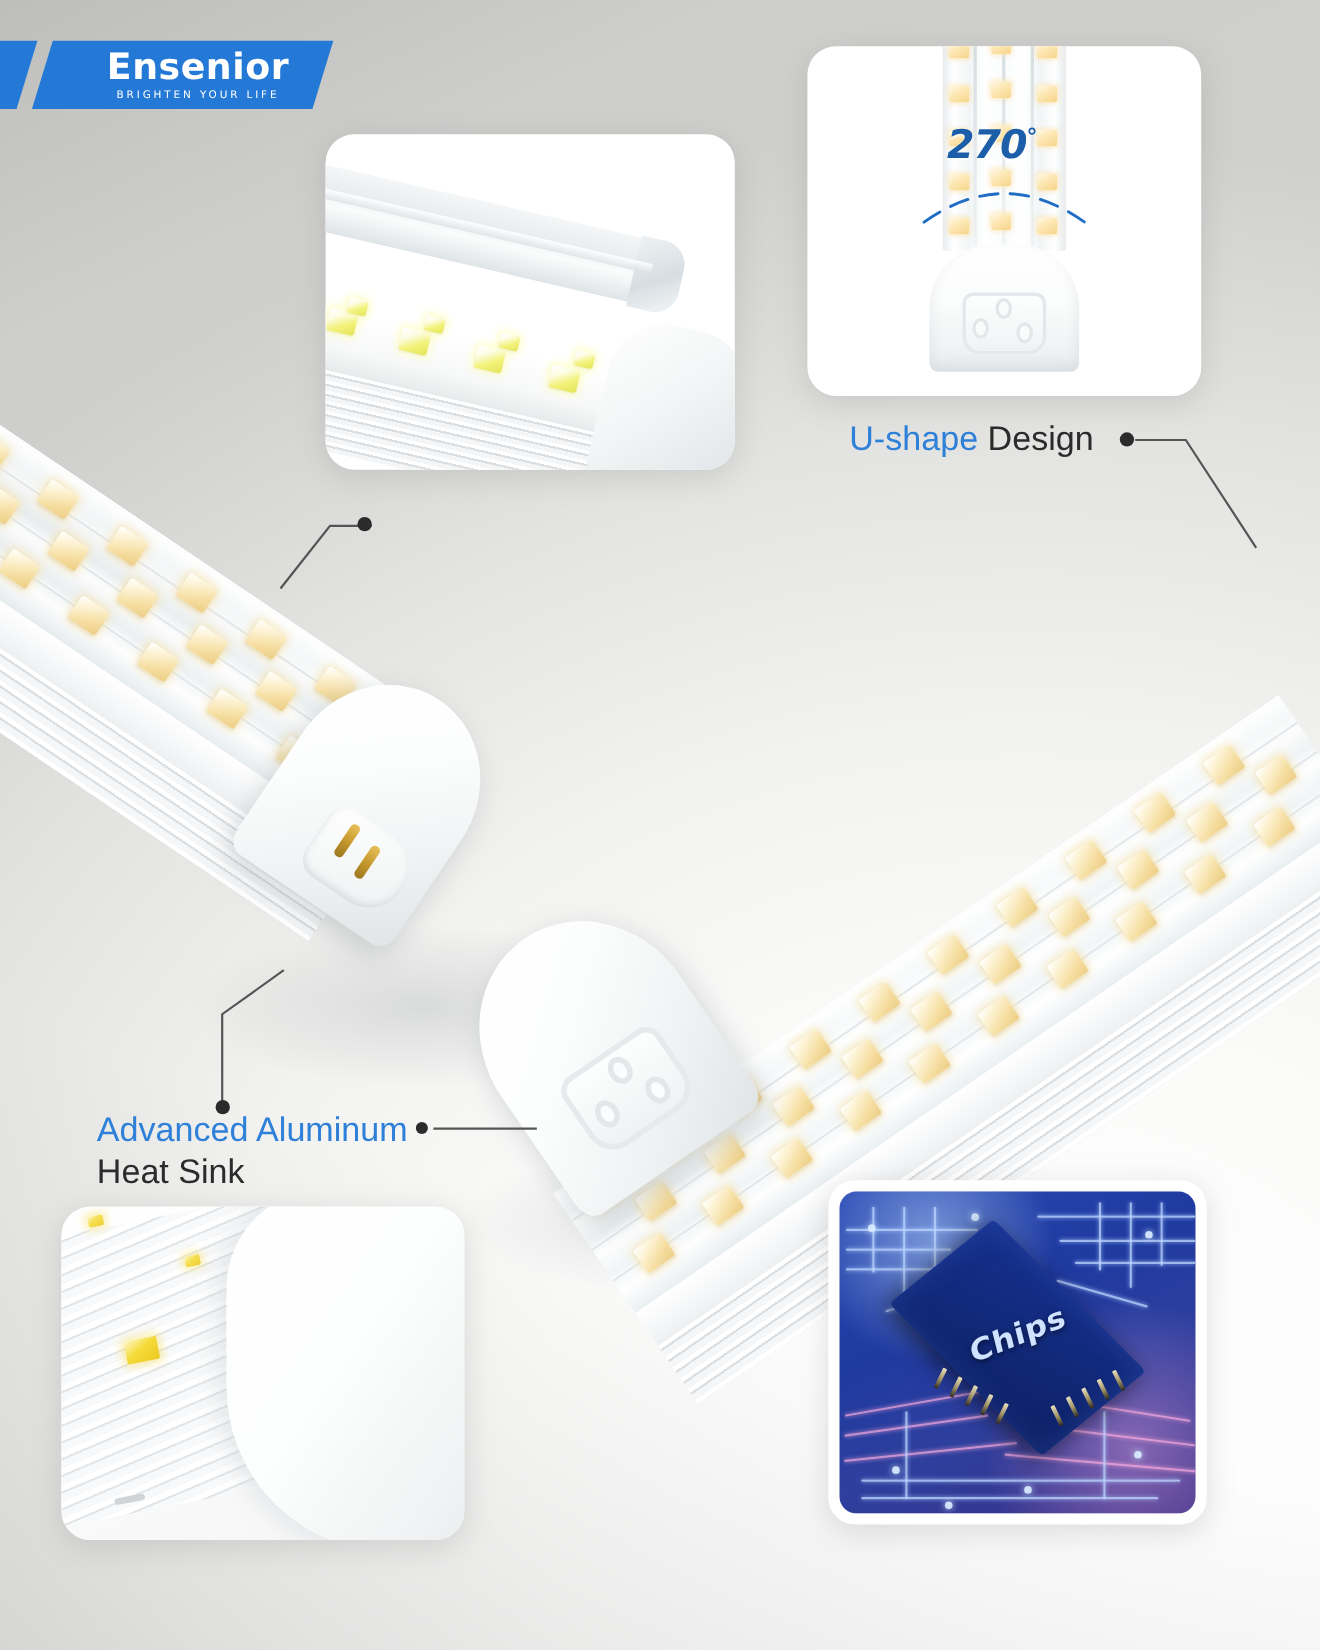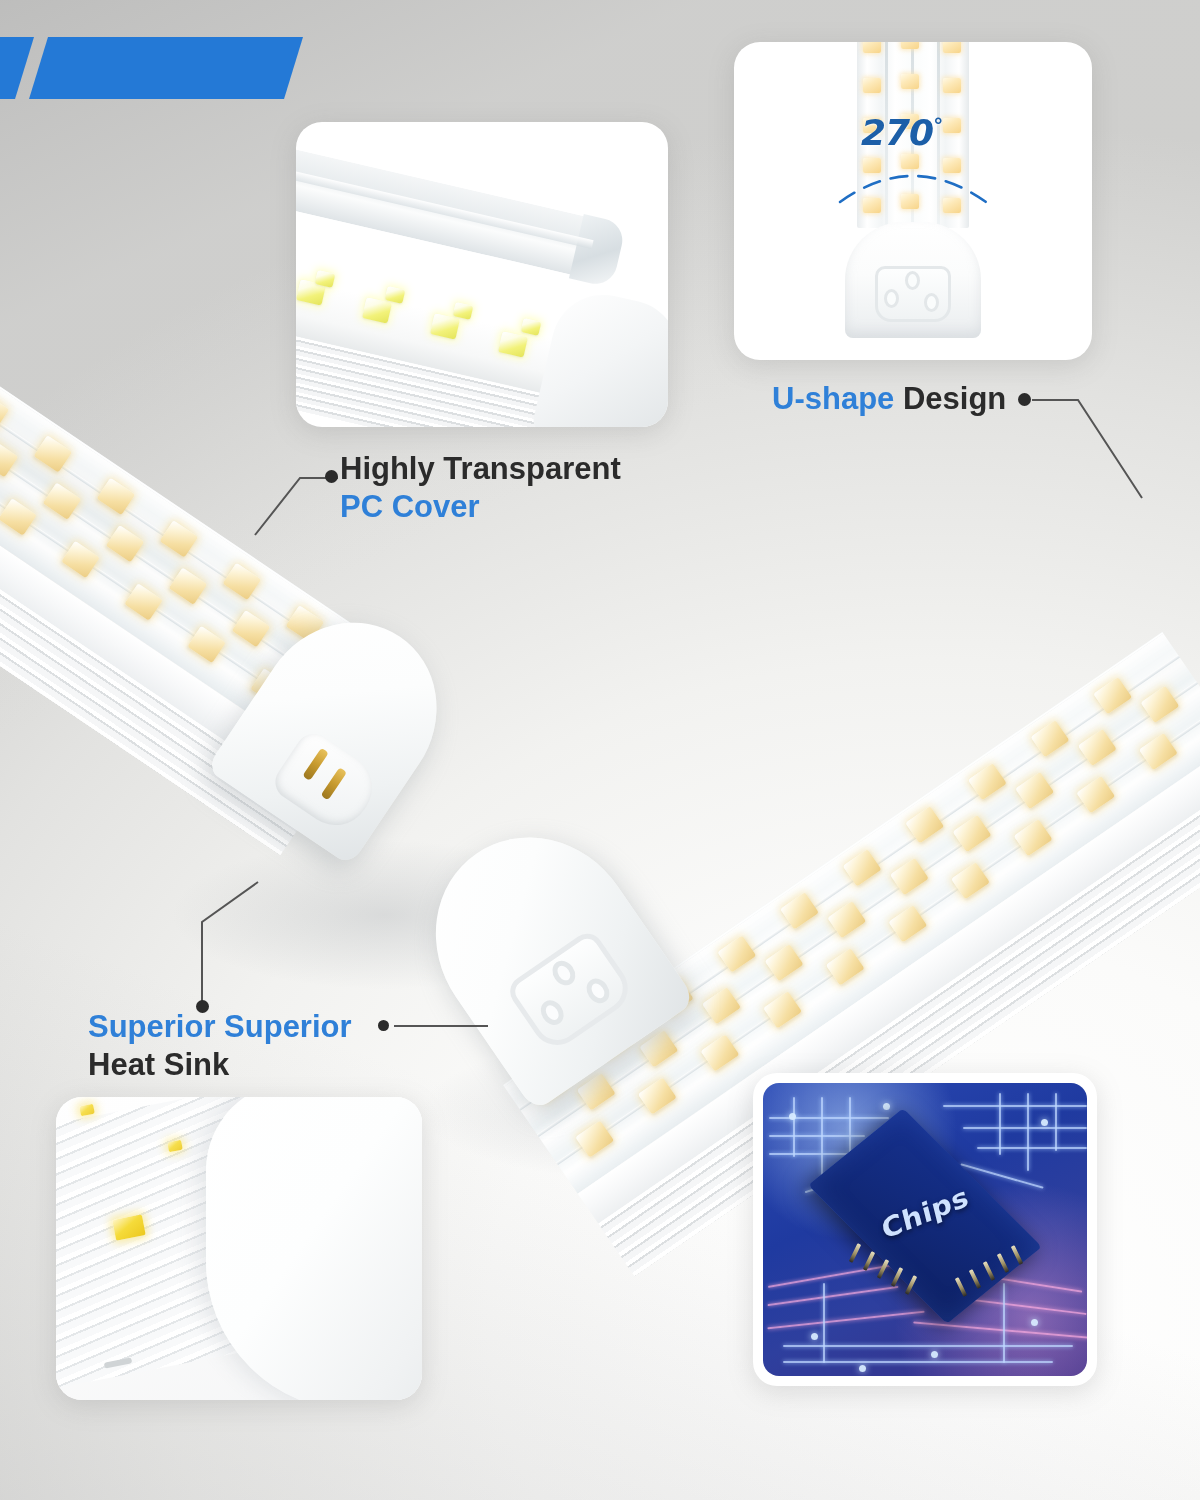--- a/index.html
+++ b/index.html
@@ -444,21 +444,21 @@
     width: 21px; height: 26px;
     border: 5px solid #e3e7e9;
     border-radius: 50%;
     background: #fbfcfd;
   }
 
   
   .callout {
     position: absolute;
     font-family: "Liberation Sans", sans-serif;
-    font-weight: bold;
+    font-weight: normal;
     line-height: 1.22;
     white-space: nowrap;
   }
   .callout .dark { color: #2b2b2b; }
   .callout .blue { color: #2f80d8; }
 
   #label-pc      { left: 340px;  top: 450px;  font-size: 31px; }
   #label-ushape  { left: 772px;  top: 380px;  font-size: 31px; }
   #label-heat    { left: 88px;   top: 1008px; font-size: 31px; }
   #label-chips   { left: 790px;  top: 1400px; font-size: 31px; }
@@ -480,20 +480,24 @@
   }
 </style>
 </head>
 <body>
 
 <div id="stage">
 
   <div class="logo-wrap">
     <div class="logo-slice"></div>
     <div class="logo-banner"></div>
+    <div class="logo-text">
+      <div class="logo-name">Ensenior</div>
+      <div class="logo-tag">BRIGHTEN YOUR LIFE</div>
+    </div>
   </div>
 
   <div class="shadow-soft" style="left:170px; top:840px; width:430px; height:150px;"></div>
   <div class="shadow-soft" style="left:420px; top:1040px; width:430px; height:140px;"></div>
 
   <div id="tube-left">
     <div class="tube-cover"></div>
     <div class="cover-edge" style="top:30px;"></div>
     <div class="cover-edge" style="top:62px;"></div>
     <div class="cover-edge" style="top:96px;"></div>
@@ -707,40 +711,36 @@
         <div class="pin" style="left:238px; top:170px; transform:rotate(-26deg);"></div>
         <div class="pin" style="left:252px; top:162px; transform:rotate(-26deg);"></div>
       </div>
     </div>
   </div>
 
   <svg class="leader" style="left:250px; top:450px;" width="110" height="90">
     <polyline points="5,85 50,28 88,28" stroke="#555555" stroke-width="2" fill="none"></polyline>
   </svg>
   <div class="dot" style="left:325px; top:470px;"></div>
-  <div class="callout" id="label-pc">
-    <div><span class="dark">Highly Transparent</span></div>
-    <div><span class="blue">PC Cover</span></div>
-  </div>
 
   <div class="callout" id="label-ushape">
     <span class="blue">U-shape</span>
     <span class="dark">Design</span>
   </div>
   <div class="dot" style="left:1018px; top:393px;"></div>
   <svg class="leader" style="left:1030px; top:390px;" width="130" height="130">
     <polyline points="2,10 48,10 112,108" stroke="#555555" stroke-width="2" fill="none"></polyline>
   </svg>
 
   <svg class="leader" style="left:180px; top:880px;" width="110" height="135">
     <polyline points="78,2 22,42 22,126" stroke="#555555" stroke-width="2" fill="none"></polyline>
   </svg>
   <div class="dot" style="left:196px; top:1000px;"></div>
   <div class="callout" id="label-heat">
-    <div><span class="blue">Superior Superior</span></div>
+    <div><span class="blue">Advanced Aluminum</span></div>
     <div><span class="dark">Heat Sink</span></div>
   </div>
   <div class="dot small" style="left:378px; top:1020px;"></div>
   <svg class="leader" style="left:392px; top:1018px;" width="110" height="30">
     <polyline points="2,8 96,8" stroke="#555555" stroke-width="2" fill="none"></polyline>
   </svg>
 
 
 </div>
 

